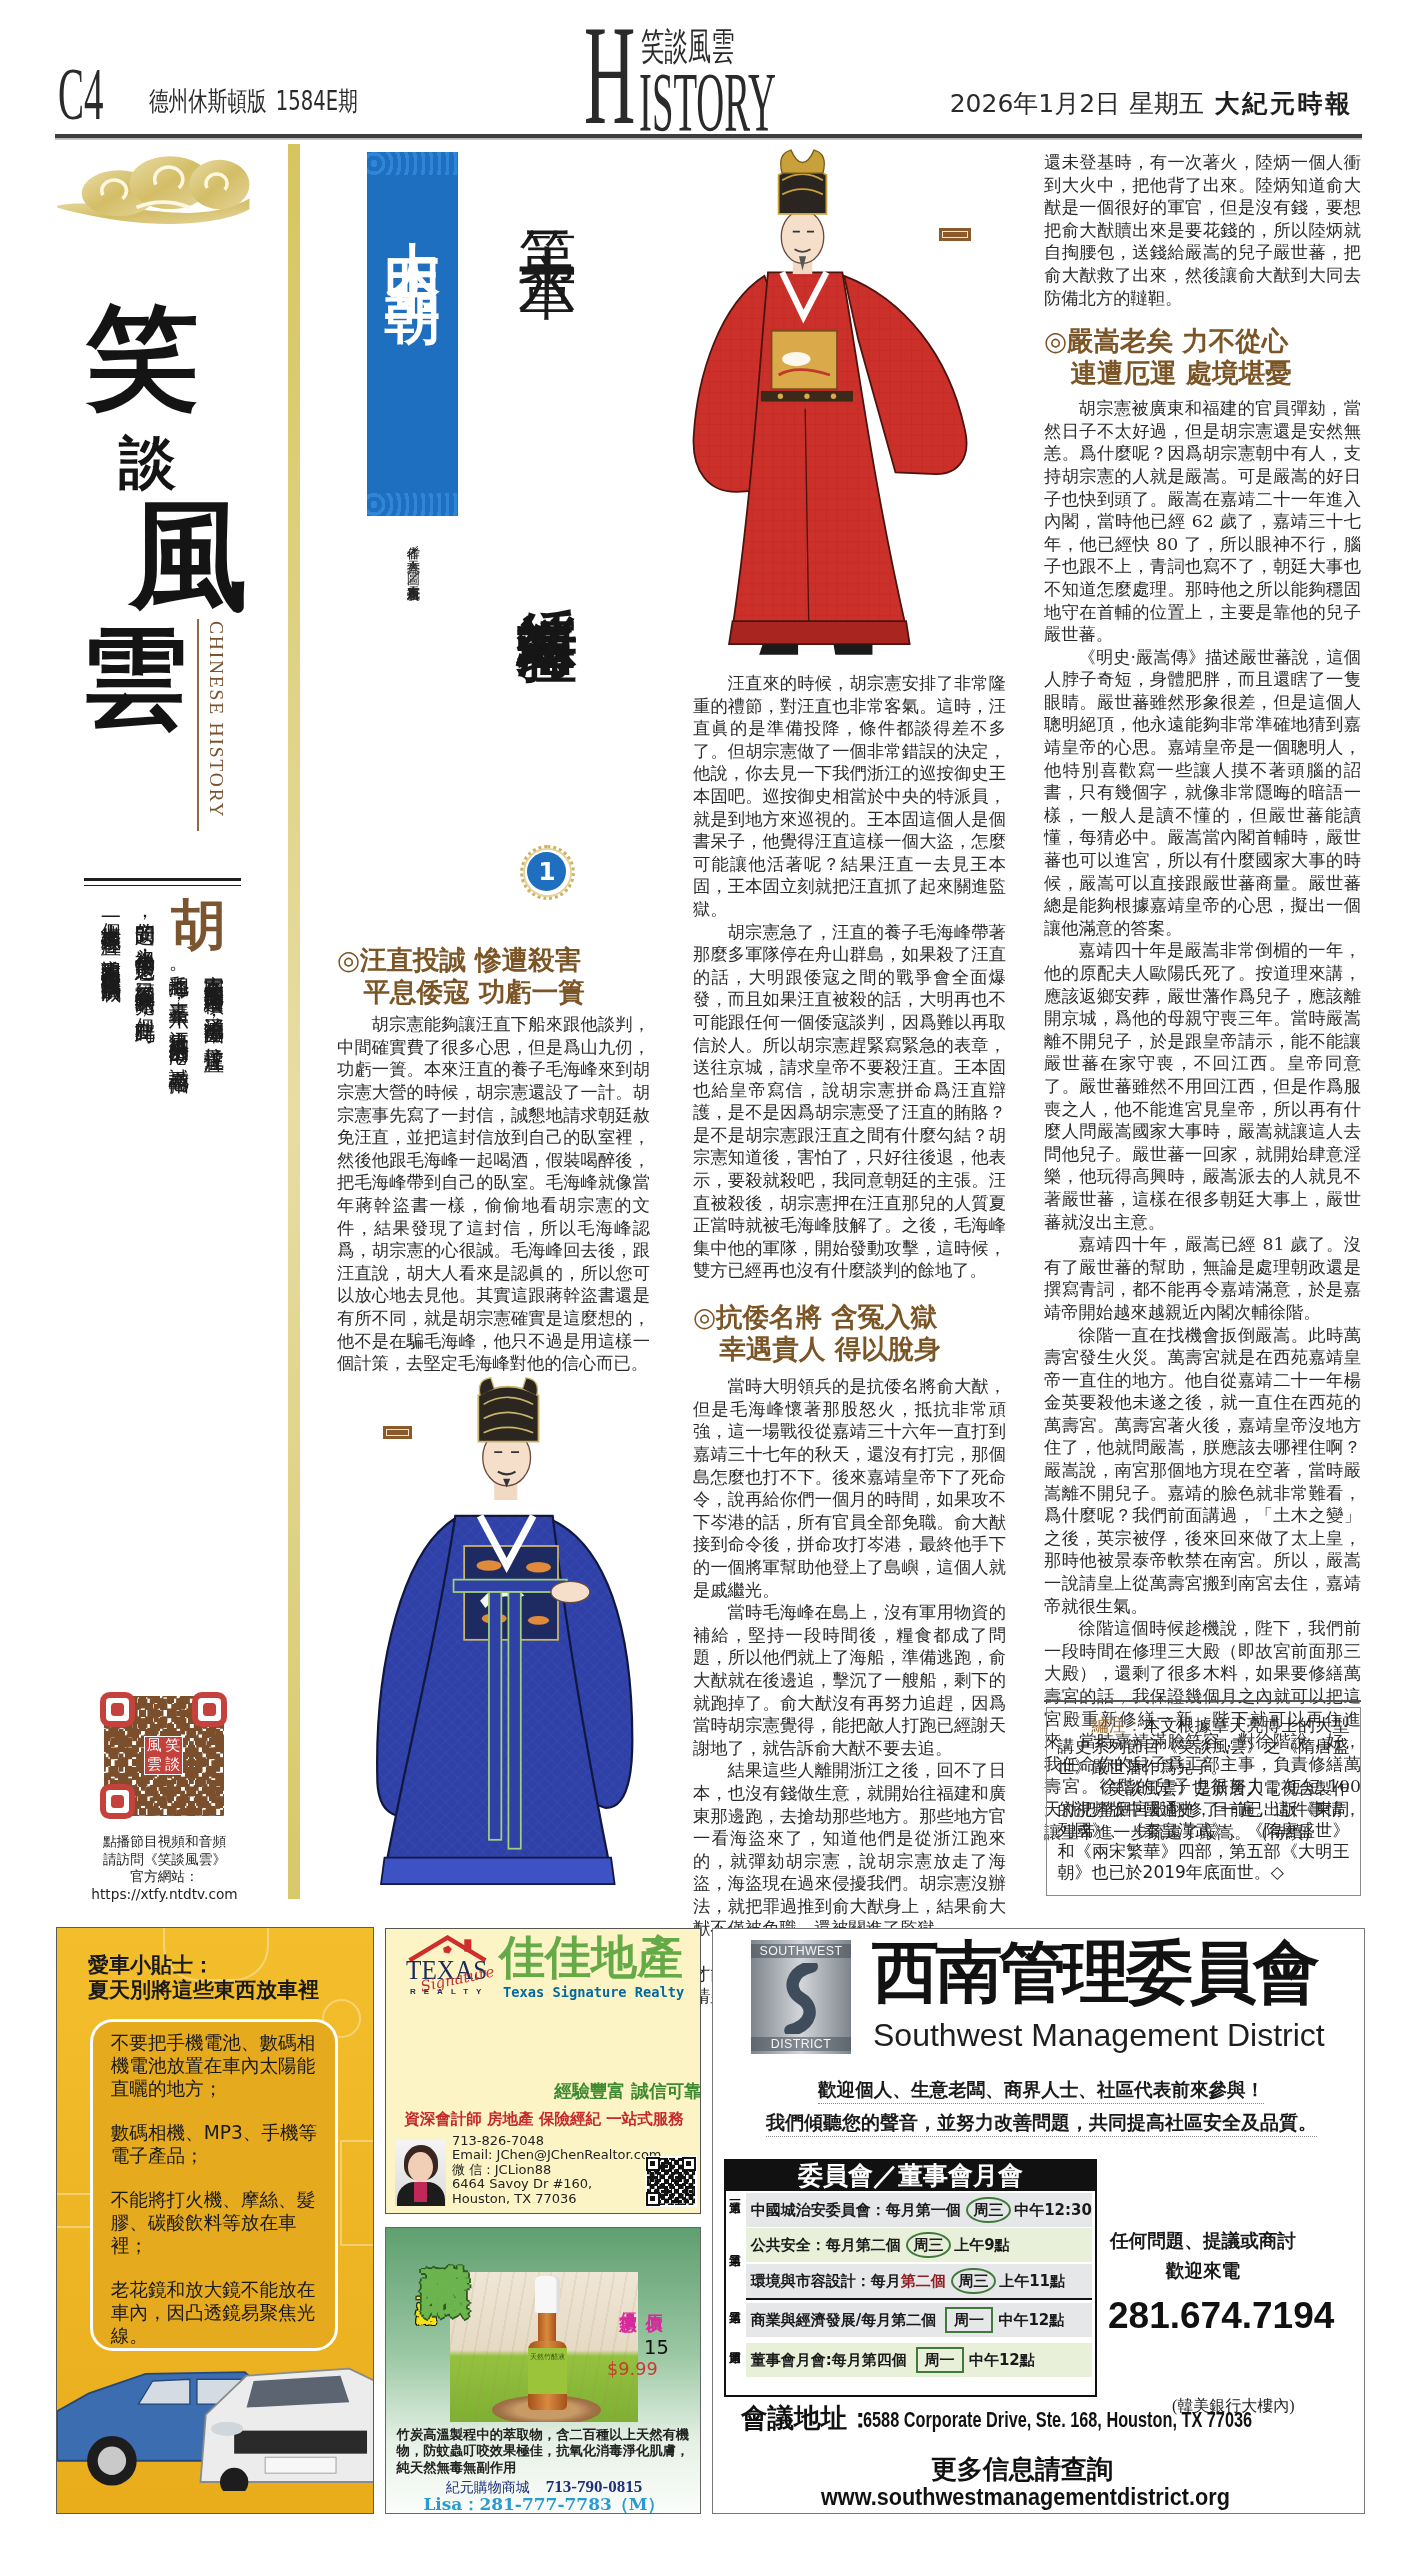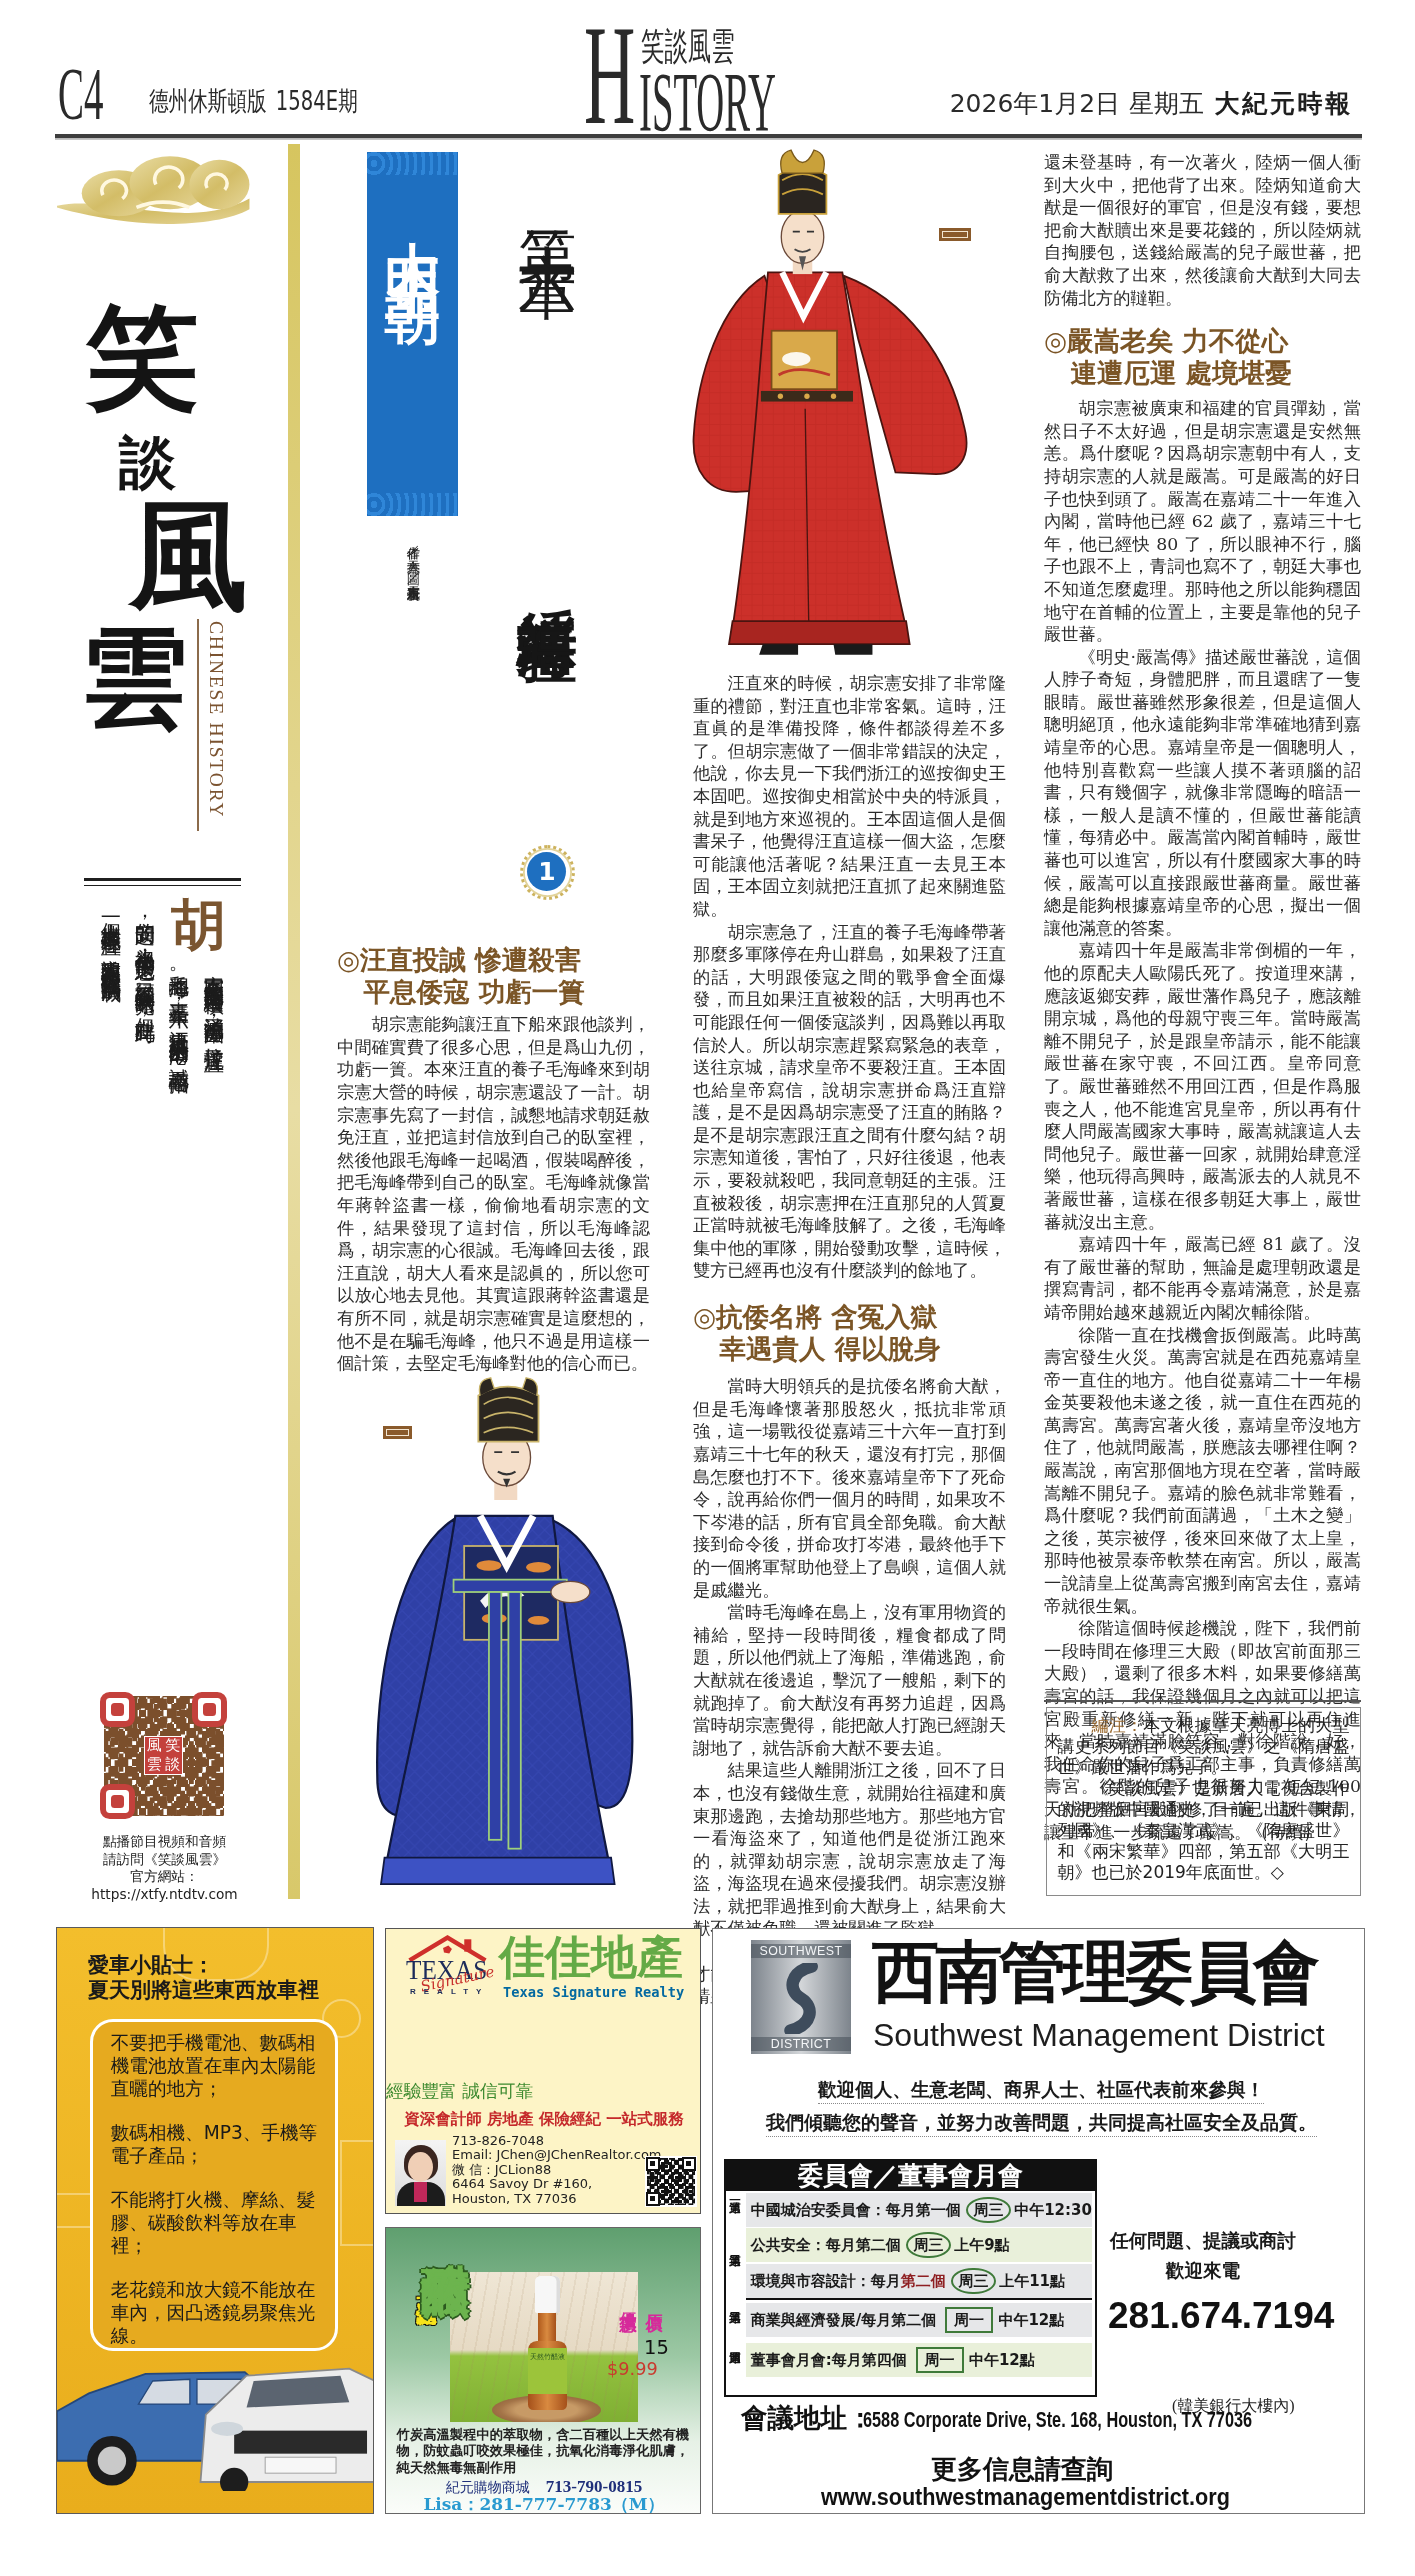--- a/index.html
+++ b/index.html
@@ -76,21 +76,21 @@
 
 
 .ad-realty{left:385px;top:1928px;width:316px;height:286px;border:1.8px solid #555;background:#fdf4c6;overflow:hidden;}
 .ad-realty .logo-word{position:absolute;left:20.3px;top:27.4px;font-family:"Liberation Serif",serif;font-size:28px;line-height:28px;color:#1c2b5a;transform:scaleX(.9);transform-origin:0 0;}
 .ad-realty .logo-script{position:absolute;left:34px;top:41px;font-family:"DejaVu Serif",serif;font-style:italic;font-size:15px;color:#c8312d;transform:rotate(-12deg);}
 .ad-realty .logo-sub{position:absolute;left:24px;top:58px;font-family:"Liberation Sans",sans-serif;font-weight:bold;font-size:8px;letter-spacing:8px;color:#1c2b5a;}
 .ad-realty .name-cn{position:absolute;left:113px;top:5.3px;font-family:"DejaVu Sans",sans-serif;font-weight:bold;font-size:46px;line-height:46px;color:#64aa46;white-space:nowrap;}
 .ad-realty .name-en{position:absolute;left:117px;top:55px;font-family:"DejaVu Sans Mono",monospace;font-weight:bold;font-size:13.7px;color:#0369a1;white-space:nowrap;}
 .ad-realty .svc{position:absolute;left:28px;top:80px;width:255px;height:64px;border:1.8px solid #4ab3d6;text-align:center;font-family:"DejaVu Sans",sans-serif;font-weight:bold;font-size:25px;line-height:28px;padding-top:2.7px;white-space:nowrap;}
 .red{color:#c5292b;} .blue{color:#2a3d8f;}
-.ad-realty .slogan{position:absolute;left:0;width:316px;top:150px;text-align:left;font-family:"DejaVu Sans",sans-serif;font-weight:normal;font-size:17.7px;color:#3e8a30;white-space:nowrap;}
+.ad-realty .slogan{position:absolute;left:0;width:316px;top:150px;text-align:right;font-family:"DejaVu Sans",sans-serif;font-weight:bold;font-size:17.7px;color:#3e8a30;white-space:nowrap;}
 .ad-realty .tagline{position:absolute;left:0;width:316px;top:180px;text-align:center;font-family:"DejaVu Sans",sans-serif;font-weight:bold;font-size:15.5px;color:#c5292b;white-space:nowrap;}
 .ad-realty .photo{position:absolute;left:8.8px;top:211px;width:51px;height:66px;background:linear-gradient(#f4f4f4,#dcdcdc);overflow:hidden;}
 .ad-realty .contact{position:absolute;left:66px;top:205px;font-family:"DejaVu Sans",sans-serif;font-size:13px;line-height:14.4px;color:#222;white-space:nowrap;}
 .qr-small{position:absolute;background:#fff;overflow:hidden;}
 .qr-small .d{position:absolute;left:1.8px;top:1.8px;right:1.8px;bottom:1.8px;background:
  repeating-conic-gradient(#111 0 25%, transparent 0 50%) 0 0/7px 7px,
  repeating-conic-gradient(#111 0 25%, transparent 0 50%) 2.7px 1.8px/9.7px 9.7px;}
 .qr-small .f{position:absolute;width:14px;height:14px;border:2.7px solid #111;background:#fff;}
 .qr-small .f i{position:absolute;left:1.8px;top:1.8px;width:5.3px;height:5.3px;background:#111;}
 

